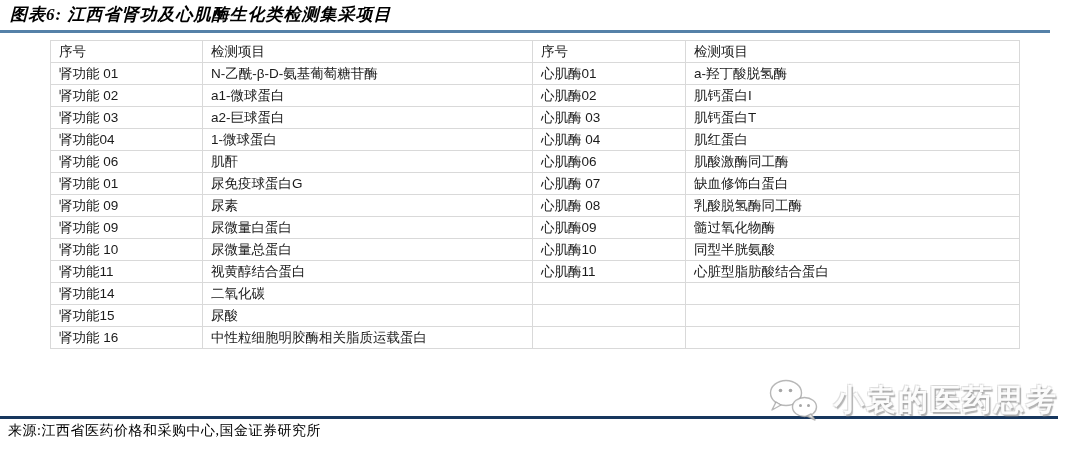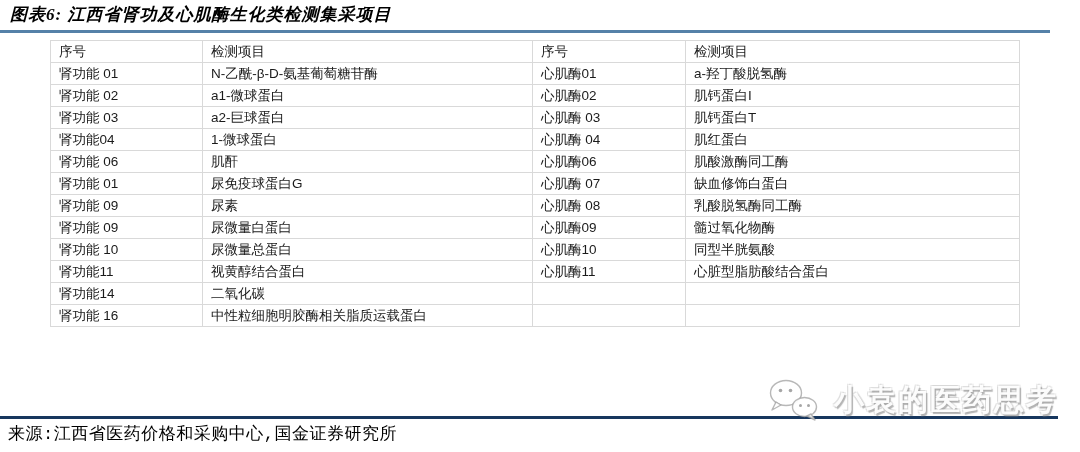--- a/index.html
+++ b/index.html
@@ -27,22 +27,22 @@
     font-size:13.5px; font-weight:normal; text-align:left;
     color:#1a1a1a; white-space:nowrap; overflow:hidden;
     line-height:21px;
   }
   .rule-bottom {
     position:absolute; left:0; top:416px; width:1058px; height:3px;
     background:#17375e;
   }
   .source-note {
     position:absolute; left:8px; top:422px;
-    font-family:Liberation Mono, monospace;
-    font-size:17px; color:#000000; letter-spacing:0.5px; white-space:nowrap;
+    font-family:Liberation Serif, serif;
+    font-size:14px; color:#000000; letter-spacing:0.5px; white-space:nowrap;
   }
   .watermark {
     position:absolute; top:379px; right:22px; z-index:5;
     display:flex; align-items:center; gap:15px;
   }
   .watermark-text {
     font-size:30px; font-weight:bold; letter-spacing:2px; white-space:nowrap;
     color:rgba(255,255,255,0.95);
     text-shadow:
       1.5px 1.5px 1px rgba(140,140,140,0.65),
@@ -137,20 +137,26 @@
           <td>心肌酶11</td>
           <td>心脏型脂肪酸结合蛋白</td>
         </tr>
         <tr>
           <td>肾功能14</td>
           <td>二氧化碳</td>
           <td></td>
           <td></td>
         </tr>
         <tr>
+          <td>肾功能15</td>
+          <td>尿酸</td>
+          <td></td>
+          <td></td>
+        </tr>
+        <tr>
           <td>肾功能 16</td>
           <td>中性粒细胞明胶酶相关脂质运载蛋白</td>
           <td></td>
           <td></td>
         </tr>
       </tbody>
   </table>
 
   <div class="rule-bottom"></div>
 

